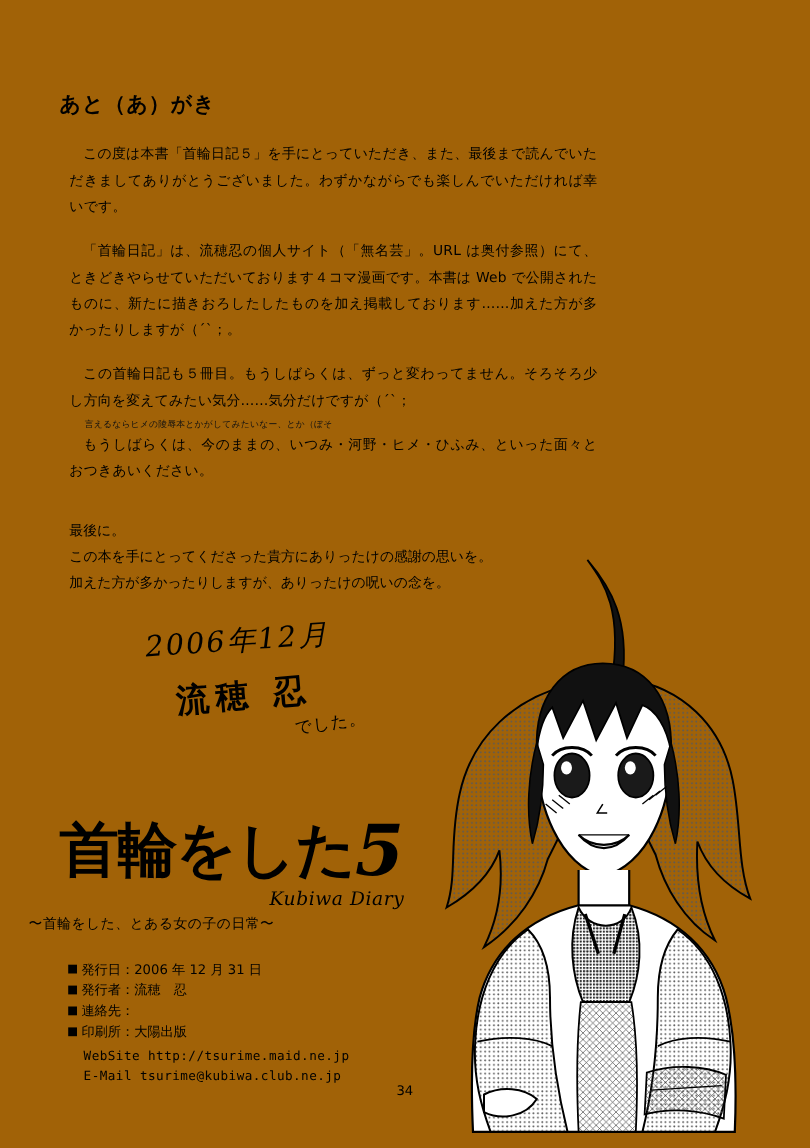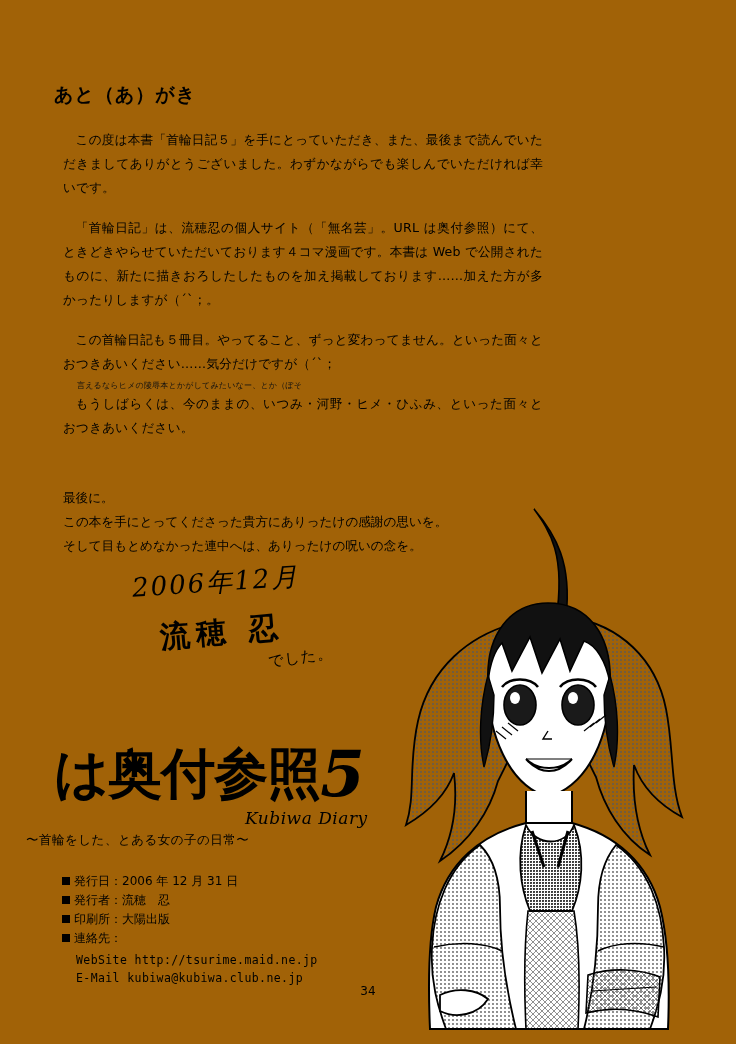--- a/index.html
+++ b/index.html
@@ -50,21 +50,21 @@
   .tiny-note {
     font-size: 8px;
     line-height: 12px;
     margin: 0 0 0 14px;
     color: #111;
     font-family: "DejaVu Sans", sans-serif;
   }
   .closing {
     position: absolute;
     left: 63px;
-    top: 486px;
+    top: 470px;
     width: 480px;
     font-size: 12.6px;
     line-height: 24px;
     font-family: "DejaVu Sans", sans-serif;
   }
   .closing p {
     margin: 0;
     text-indent: 0;
   }
 
@@ -190,49 +190,49 @@
 </head>
 <body>
 
 <div class="page">
 
   <div class="afterword-title">あと（あ）がき</div>
 
   <div class="body-text">
     <p class="para">この度は本書「首輪日記５」を手にとっていただき、また、最後まで読んでいただきましてありがとうございました。わずかながらでも楽しんでいただければ幸いです。</p>
     <p class="para">「首輪日記」は、流穂忍の個人サイト（「無名芸」。URL は奥付参照）にて、ときどきやらせていただいております４コマ漫画です。本書は Web で公開されたものに、新たに描きおろしたしたものを加え掲載しております……加えた方が多かったりしますが（´`；。</p>
-    <p class="para tight">この首輪日記も５冊目。やってること、ずっと変わってません。といった面々とおつきあいください……気分だけですが（´`；</p>
+    <p class="para tight">この首輪日記も５冊目。もうしばらくは、ずっと変わってません。そろそろ少し方向を変えてみたい気分……気分だけですが（´`；</p>
     <p class="tiny-note">言えるならヒメの陵辱本とかがしてみたいなー、とか（ぼそ</p>
     <p class="para">もうしばらくは、今のままの、いつみ・河野・ヒメ・ひふみ、といった面々とおつきあいください。</p>
   </div>
 
   <div class="closing">
     <p>最後に。</p>
     <p>この本を手にとってくださった貴方にありったけの感謝の思いを。</p>
-    <p>そして目もとめなかった連中へは、ありったけの呪いの念を。</p>
+    <p>加えた方が多かったりしますが、ありったけの呪いの念を。</p>
   </div>
 
   <div class="sign-date">2006年12月</div>
   <div class="sign-name">流穂 忍</div>
   <div class="sign-suffix">でした。</div>
 
   <div class="big-title">
-    <span>は奥付参照</span><span class="num">5</span>
+    <span>首輪をした</span><span class="num">5</span>
   </div>
   <div class="romaji">Kubiwa Diary</div>
   <div class="subtitle">〜首輪をした、とある女の子の日常〜</div>
 
   <div class="colophon">
     <div class="row"><span class="bullet"></span><span>発行日：2006 年 12 月 31 日</span></div>
     <div class="row"><span class="bullet"></span><span>発行者：流穂　忍</span></div>
+    <div class="row"><span class="bullet"></span><span>連絡先：</span></div>
     <div class="row"><span class="bullet"></span><span>印刷所：大陽出版</span></div>
-    <div class="row"><span class="bullet"></span><span>連絡先：</span></div>
     <div class="contact-lines">
       <div>WebSite  http://tsurime.maid.ne.jp</div>
-      <div>E-Mail   kubiwa@kubiwa.club.ne.jp</div>
+      <div>E-Mail   tsurime@kubiwa.club.ne.jp</div>
     </div>
   </div>
 
   <div class="page-number">34</div>
 
   <div class="illustration">
     <svg width="400" height="540" viewBox="0 0 400 540" fill="none" xmlns="http://www.w3.org/2000/svg">
       <defs>
         <pattern id="tone" width="4" height="4" patternUnits="userSpaceOnUse">
           <circle cx="1" cy="1" r="0.9" fill="#5a5a5a"></circle>

